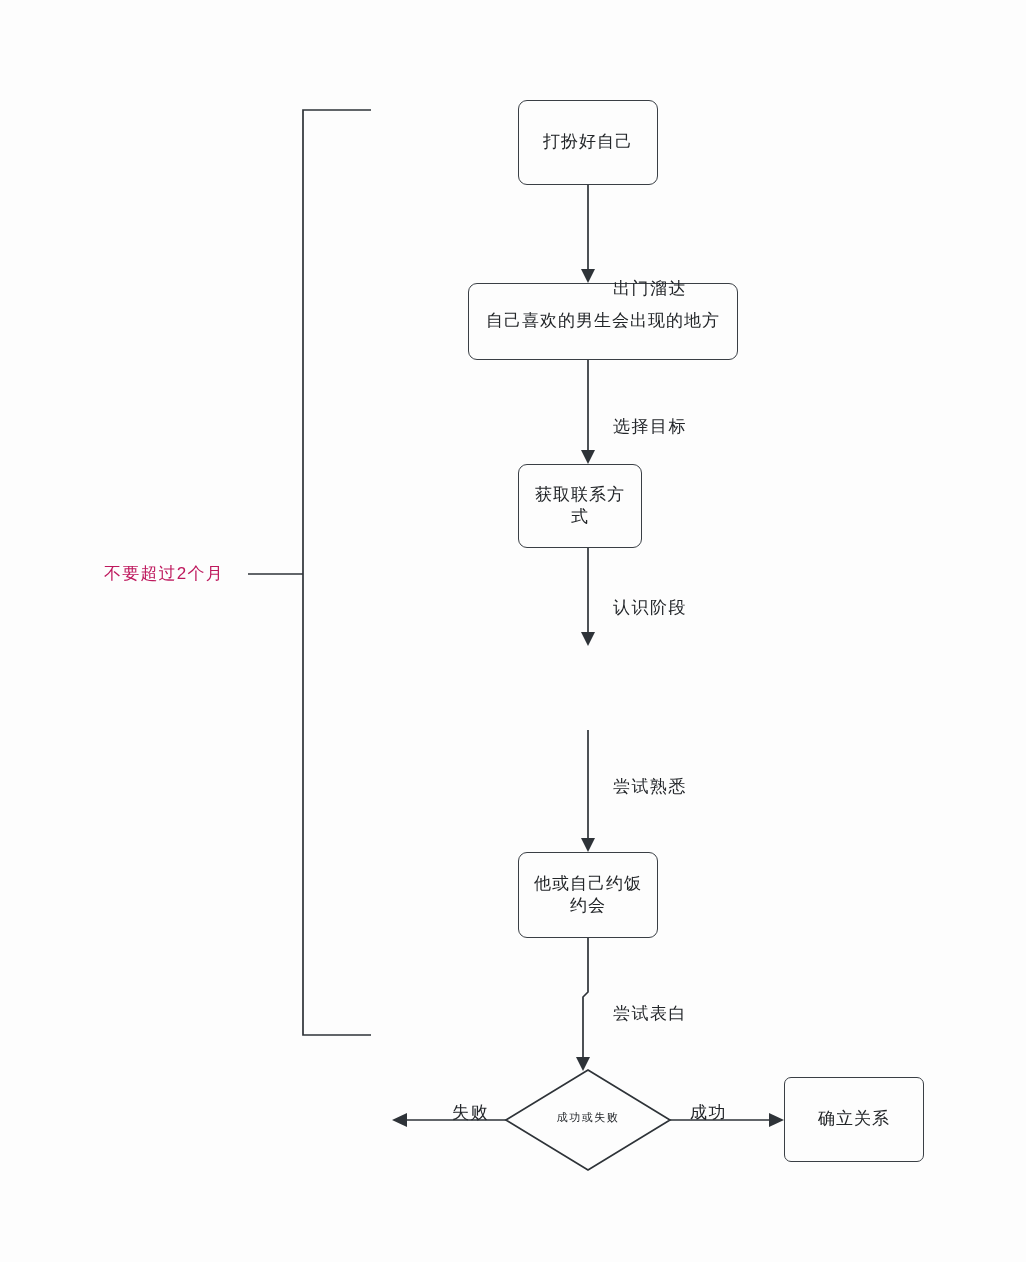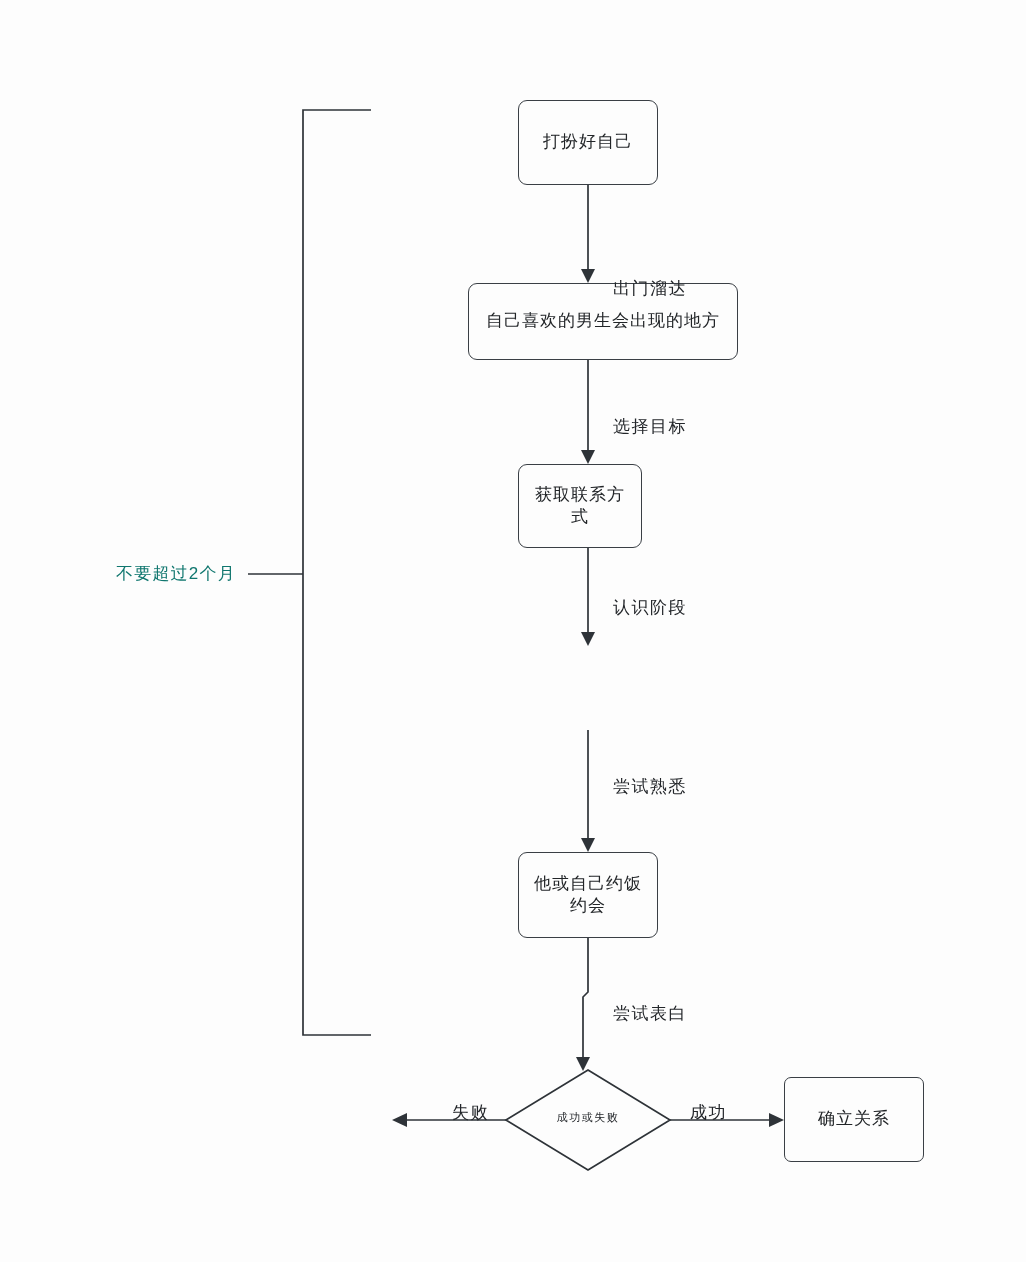--- a/index.html
+++ b/index.html
@@ -45,26 +45,25 @@
     position: absolute;
     color: #23262a;
     font-size: 11px;
     letter-spacing: 1.5px;
     white-space: nowrap;
     line-height: 1;
     text-align: center;
   }
   .side-label {
     position: absolute;
-    color: #0f766e;
+    color: #be185d;
     font-size: 17px;
     letter-spacing: 1.2px;
     white-space: nowrap;
     line-height: 1;
-    margin-left: 12px;
   }
   svg.wires {
     position: absolute;
     left: 0;
     top: 0;
     width: 1026px;
     height: 1262px;
     pointer-events: none;
   }
   svg.wires line, svg.wires path, svg.wires polyline, svg.wires polygon {

